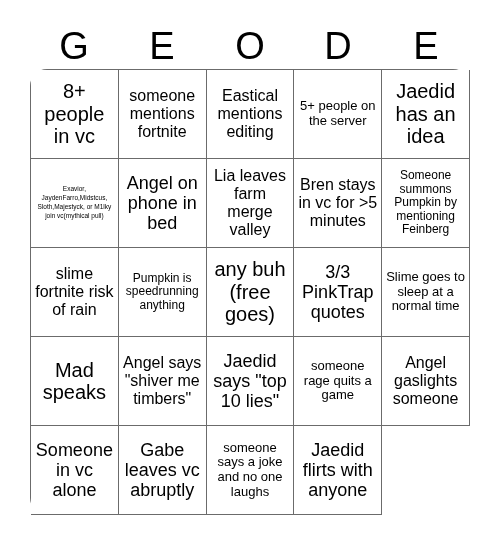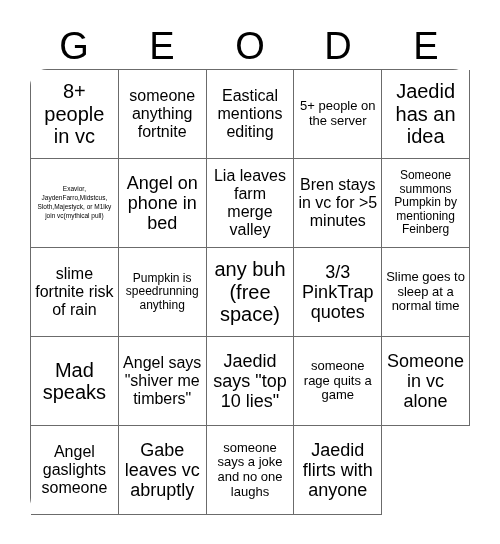--- a/index.html
+++ b/index.html
@@ -95,21 +95,21 @@
     <div class="header-cell">O</div>
     <div class="header-cell">D</div>
     <div class="header-cell">E</div>
   </div>
 
   <div class="grid" id="bingo-grid">
       <div class="cell s-xl">
         <span class="txt">8+ people in vc</span>
       </div>
       <div class="cell s-md">
-        <span class="txt">someone anything fortnite</span>
+        <span class="txt">someone mentions fortnite</span>
       </div>
       <div class="cell s-md">
         <span class="txt">Eastical mentions editing</span>
       </div>
       <div class="cell s-sm">
         <span class="txt">5+ people on the server</span>
       </div>
       <div class="cell s-xl">
         <span class="txt">Jaedid has an idea</span>
       </div>
@@ -128,45 +128,45 @@
       <div class="cell s-xs">
         <span class="txt">Someone summons Pumpkin by mentioning Feinberg</span>
       </div>
       <div class="cell s-md">
         <span class="txt">slime fortnite risk of rain</span>
       </div>
       <div class="cell s-xs">
         <span class="txt">Pumpkin is speedrunning anything</span>
       </div>
       <div class="cell s-xl">
-        <span class="txt">any buh (free space)</span>
+        <span class="txt">any buh (free goes)</span>
       </div>
       <div class="cell s-lg">
         <span class="txt">3/3 PinkTrap quotes</span>
       </div>
       <div class="cell s-sm">
         <span class="txt">Slime goes to sleep at a normal time</span>
       </div>
       <div class="cell s-xl">
         <span class="txt">Mad speaks</span>
       </div>
       <div class="cell s-md">
         <span class="txt">Angel says "shiver me timbers"</span>
       </div>
       <div class="cell s-lg">
         <span class="txt">Jaedid says "top 10 lies"</span>
       </div>
       <div class="cell s-sm">
         <span class="txt">someone rage quits a game</span>
       </div>
+      <div class="cell s-md">
+        <span class="txt">Angel gaslights someone</span>
+      </div>
       <div class="cell s-lg">
         <span class="txt">Someone in vc alone</span>
-      </div>
-      <div class="cell s-md">
-        <span class="txt">Angel gaslights someone</span>
       </div>
       <div class="cell s-lg">
         <span class="txt">Gabe leaves vc abruptly</span>
       </div>
       <div class="cell s-sm">
         <span class="txt">someone says a joke and no one laughs</span>
       </div>
       <div class="cell s-lg">
         <span class="txt">Jaedid flirts with anyone</span>
       </div>

